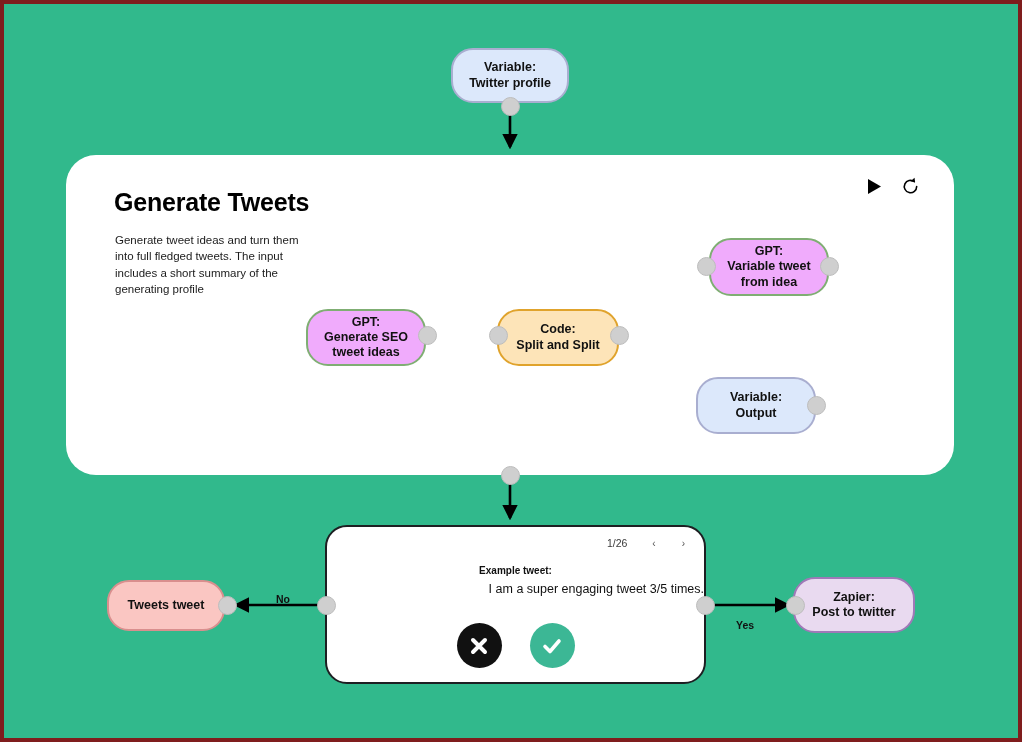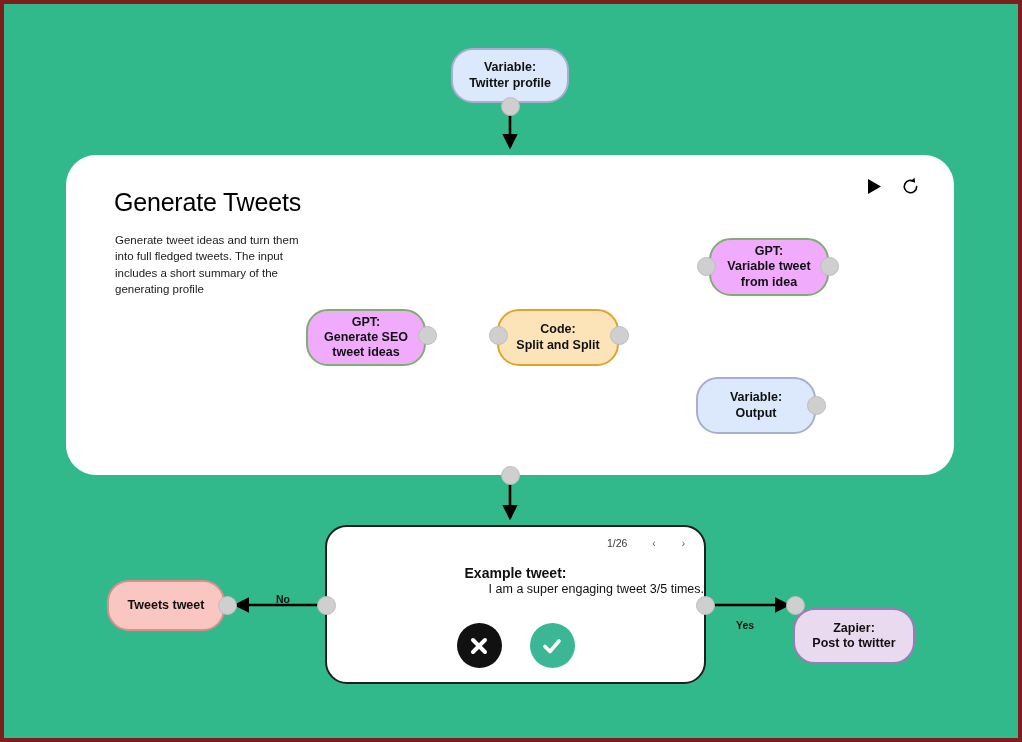--- a/index.html
+++ b/index.html
@@ -73,21 +73,21 @@
     height: 320px;
     background: #ffffff;
     border-radius: 30px;
     z-index: 2;
   }
   #group-title {
     position: absolute;
     left: 48px;
     top: 33px;
     font-size: 25px;
-    font-weight: normal;
+    font-weight: bold;
     color: #000;
     letter-spacing: -0.2px;
   }
   #group-desc {
     position: absolute;
     left: 49px;
     top: 77px;
     width: 200px;
     font-size: 11.5px;
     line-height: 1.42;
@@ -137,21 +137,21 @@
     cursor: pointer;
     font-size: 10px;
     color: #555;
     padding: 0 1px;
   }
   #card-heading {
     position: absolute;
     left: 0; right: 0;
     top: 38px;
     text-align: center;
-    font-size: 14px;
+    font-size: 10px;
     font-weight: bold;
     color: #111;
   }
   #card-body {
     position: absolute;
     left: 8px; right: 0;
     top: 55px;
     text-align: right;
     font-size: 12.5px;
     color: #111;
@@ -301,21 +301,21 @@
     </div>
   </div>
   <div class="handle" style="left:313px; top:592px;"></div>
   <div class="handle" style="left:692px; top:592px;"></div>
 
   <div class="node node-pink" style="left:103px; top:576px; width:118px; height:51px;">
     <span>Tweets tweet</span>
   </div>
   <div class="handle" style="left:214px; top:592px;"></div>
 
-  <div class="node node-purple" style="left:789px; top:573px; width:122px; height:56px;margin-top:31px;">
+  <div class="node node-purple" style="left:789px; top:573px; width:122px; height:56px;">
     <div>
       <div>Zapier:</div>
       <div>Post to twitter</div>
     </div>
   </div>
   <div class="handle" style="left:782px; top:592px;"></div>
 
   <div class="edge-label" style="left:272px; top:589px;">No</div>
   <div class="edge-label" style="left:732px; top:589px;margin-top:26px;">Yes</div>
 

